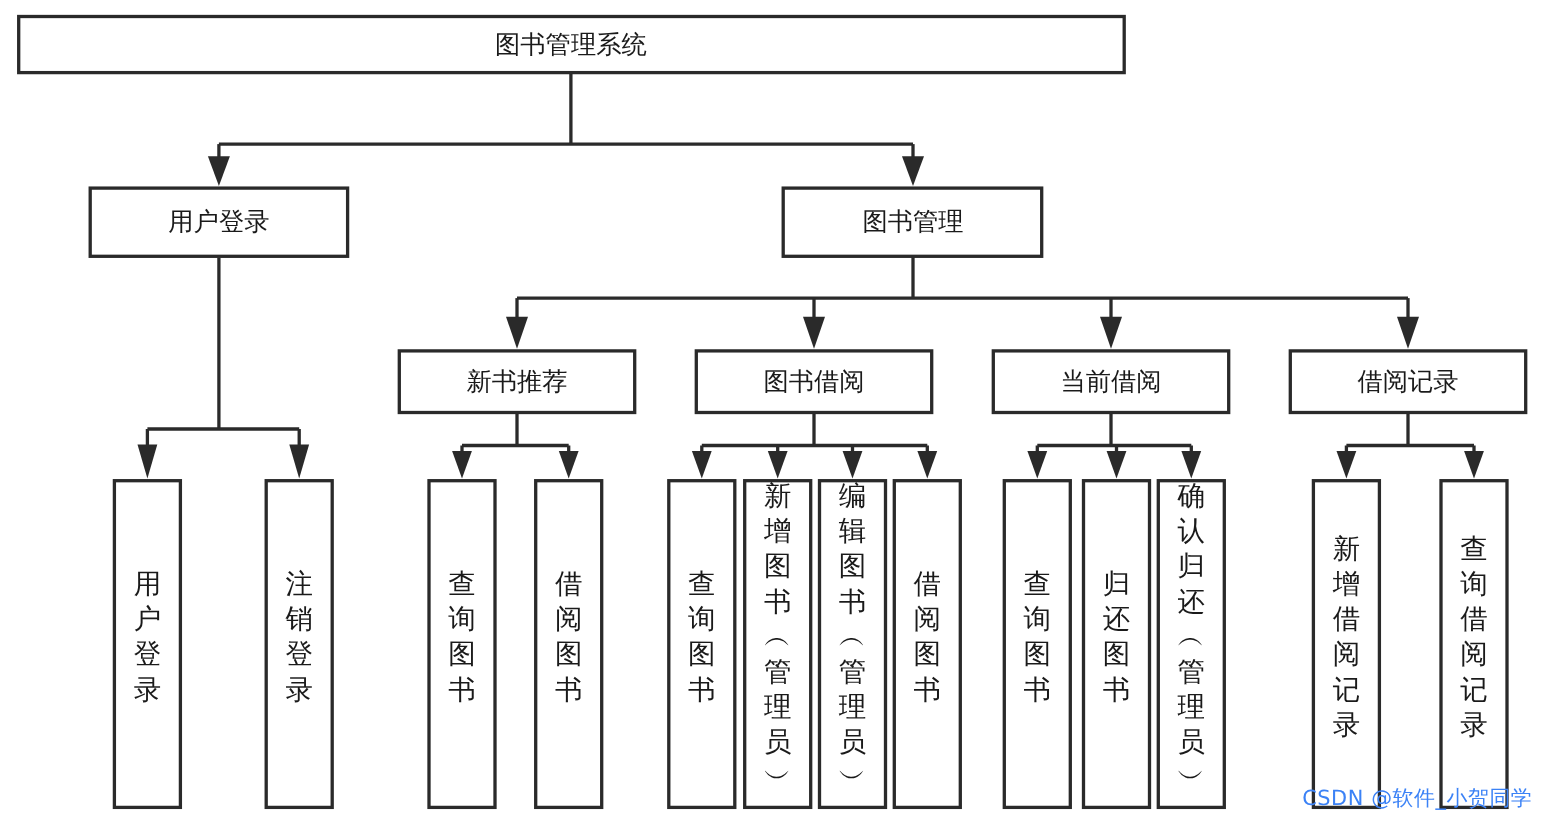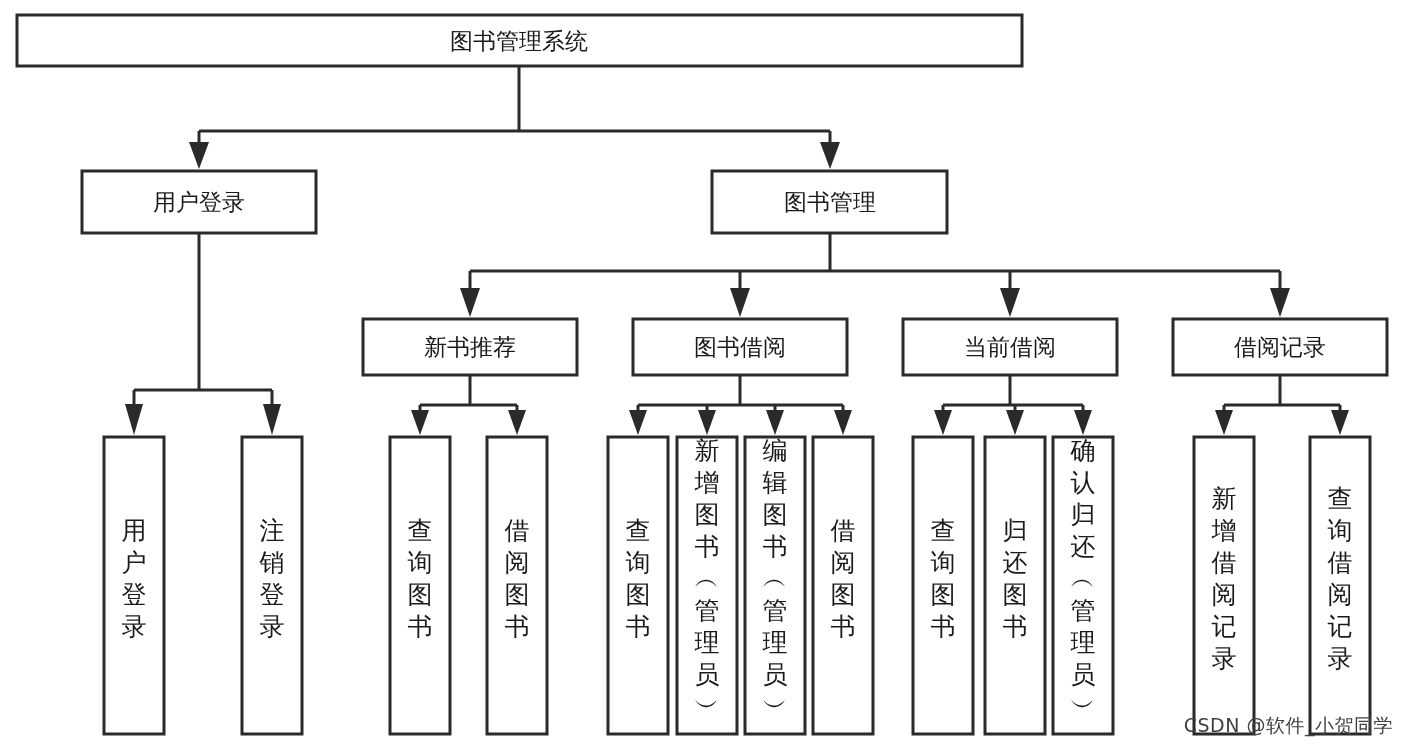--- a/index.html
+++ b/index.html
@@ -56,21 +56,21 @@
     font-family: "DejaVu Sans", "Liberation Sans", sans-serif;
     font-size: 25px;
     text-anchor: middle;
   }
   .watermark {
     position: absolute;
     right: 12px;
     bottom: 8px;
     font-family: "DejaVu Sans", "Liberation Sans", sans-serif;
     font-size: 19px;
-    color: #404040;
+    color: #3b82f6;
     letter-spacing: 0.5px;
     white-space: nowrap;
     pointer-events: none;
   }
 </style>
 </head>
 <body>
 
 <div id="diagram-root">
   <svg class="flow" viewBox="0 0 1405 747" xmlns="http://www.w3.org/2000/svg">

